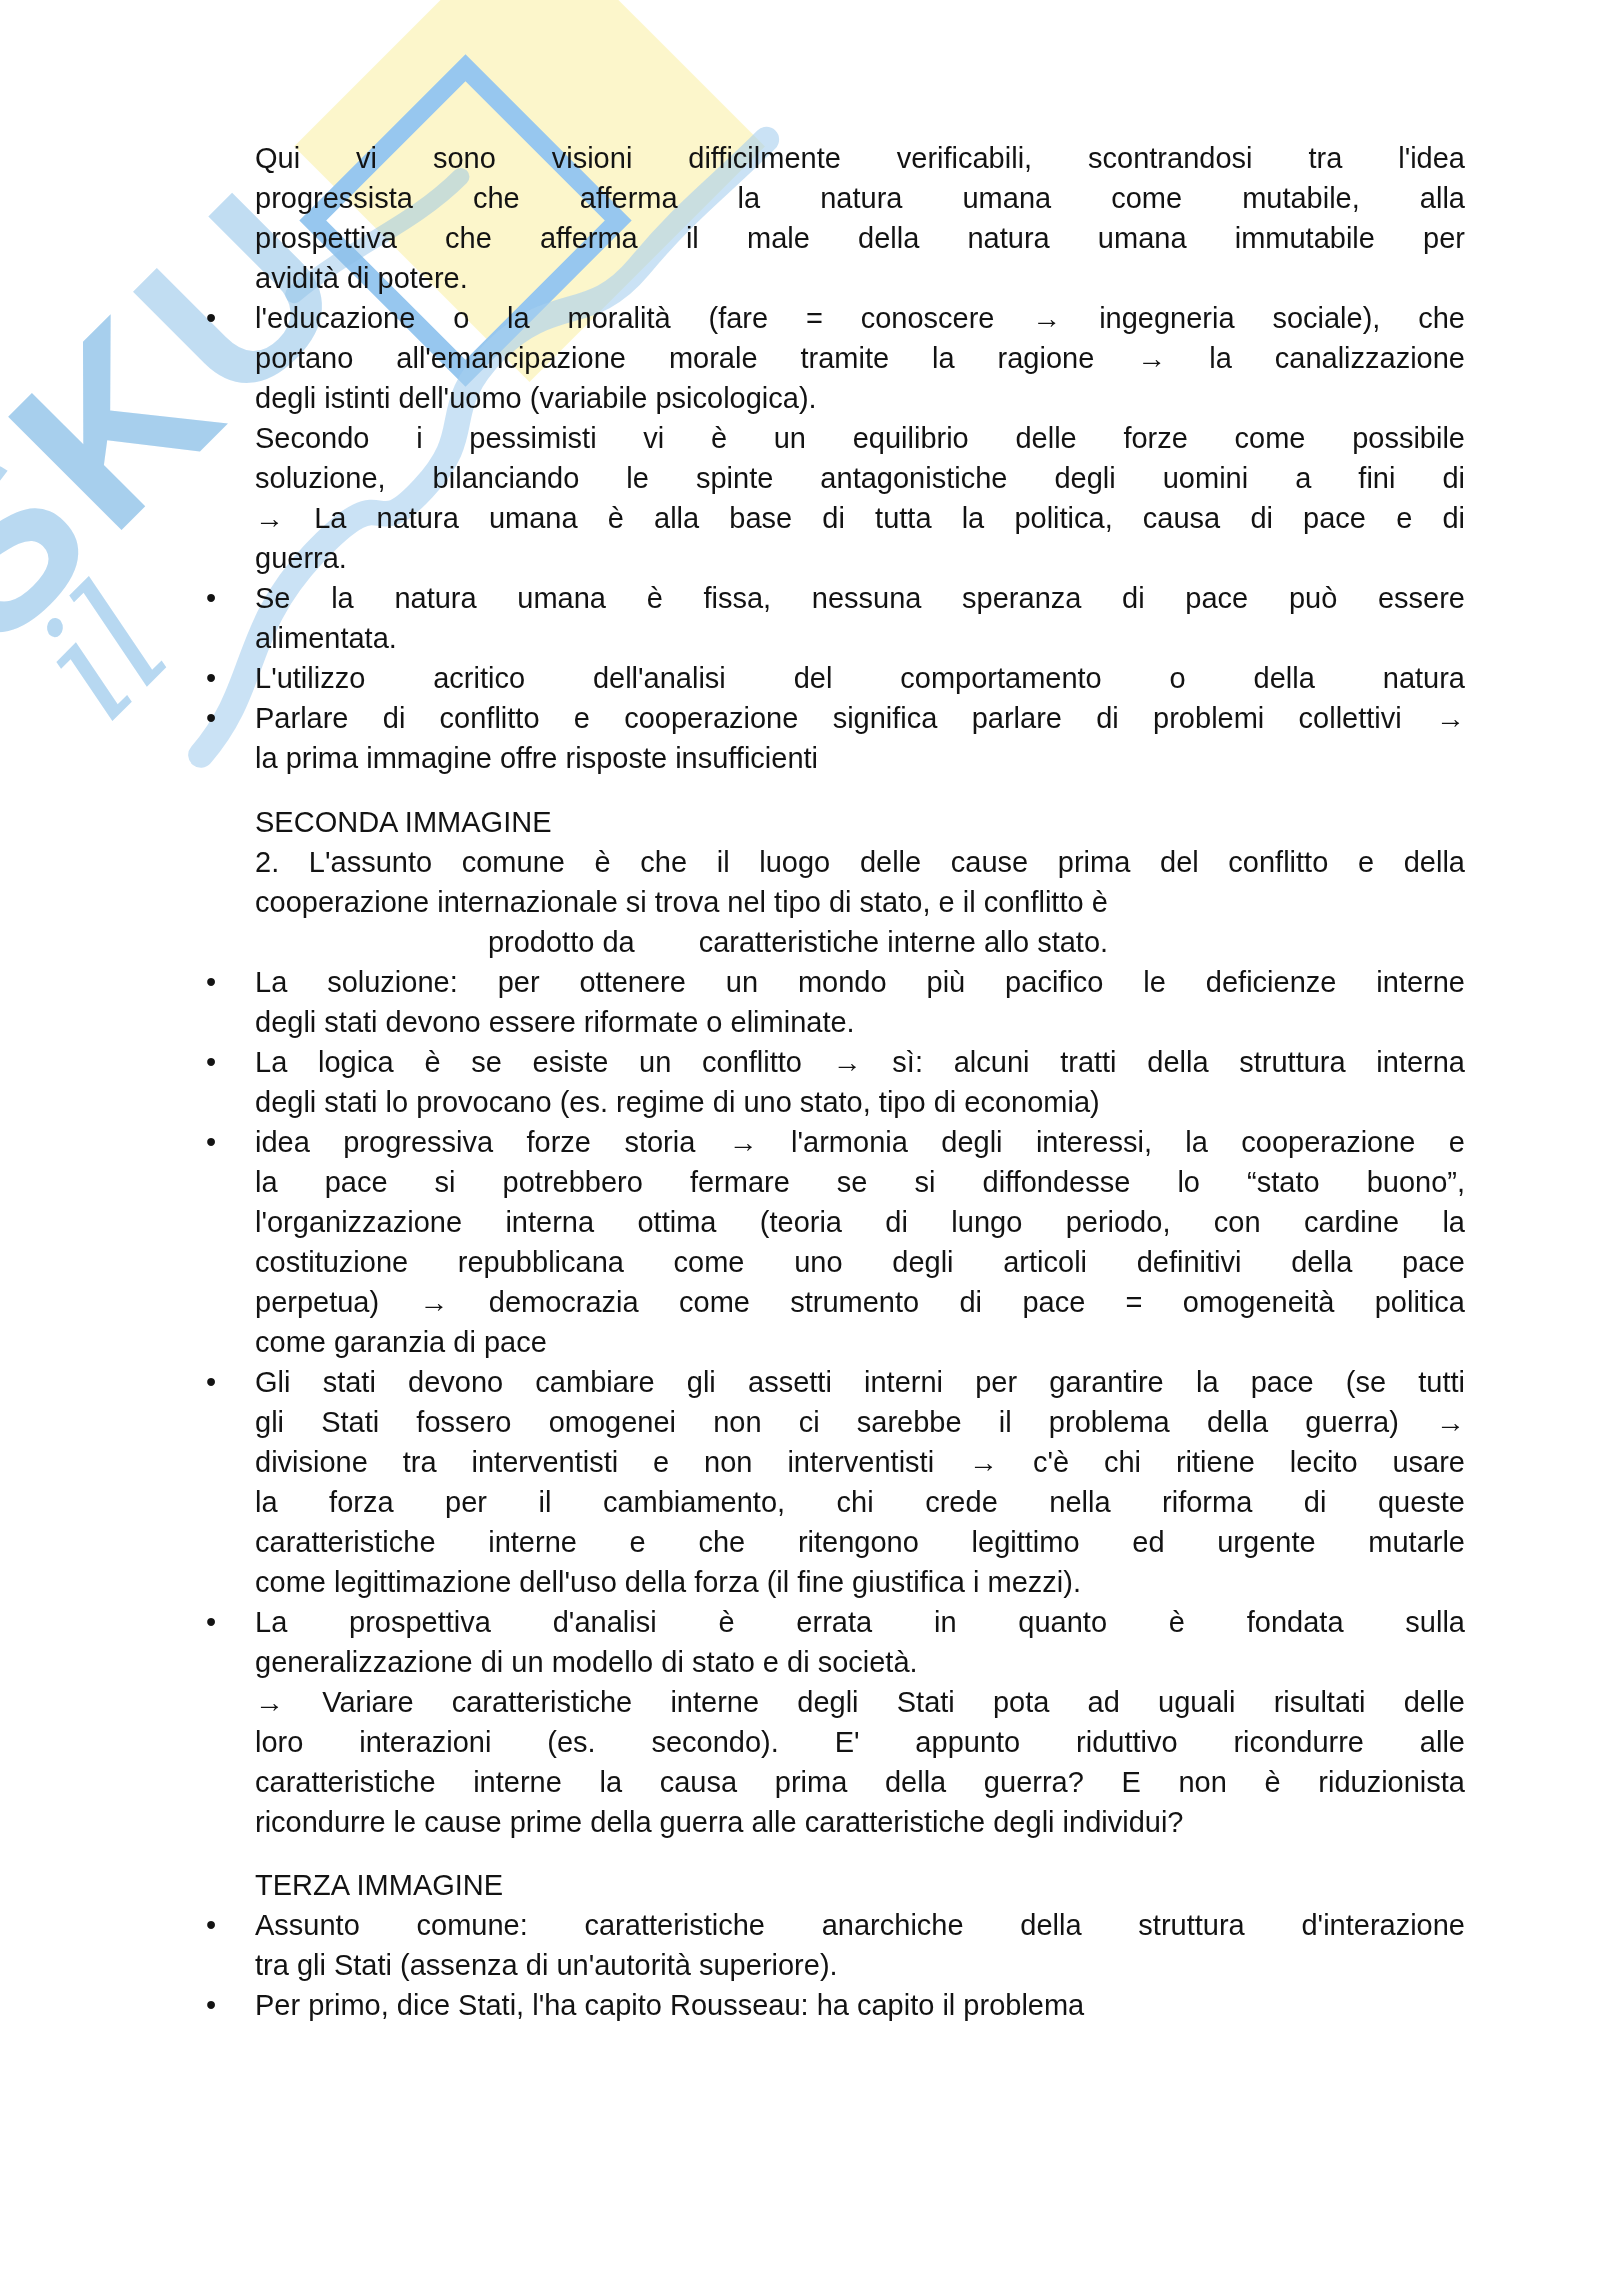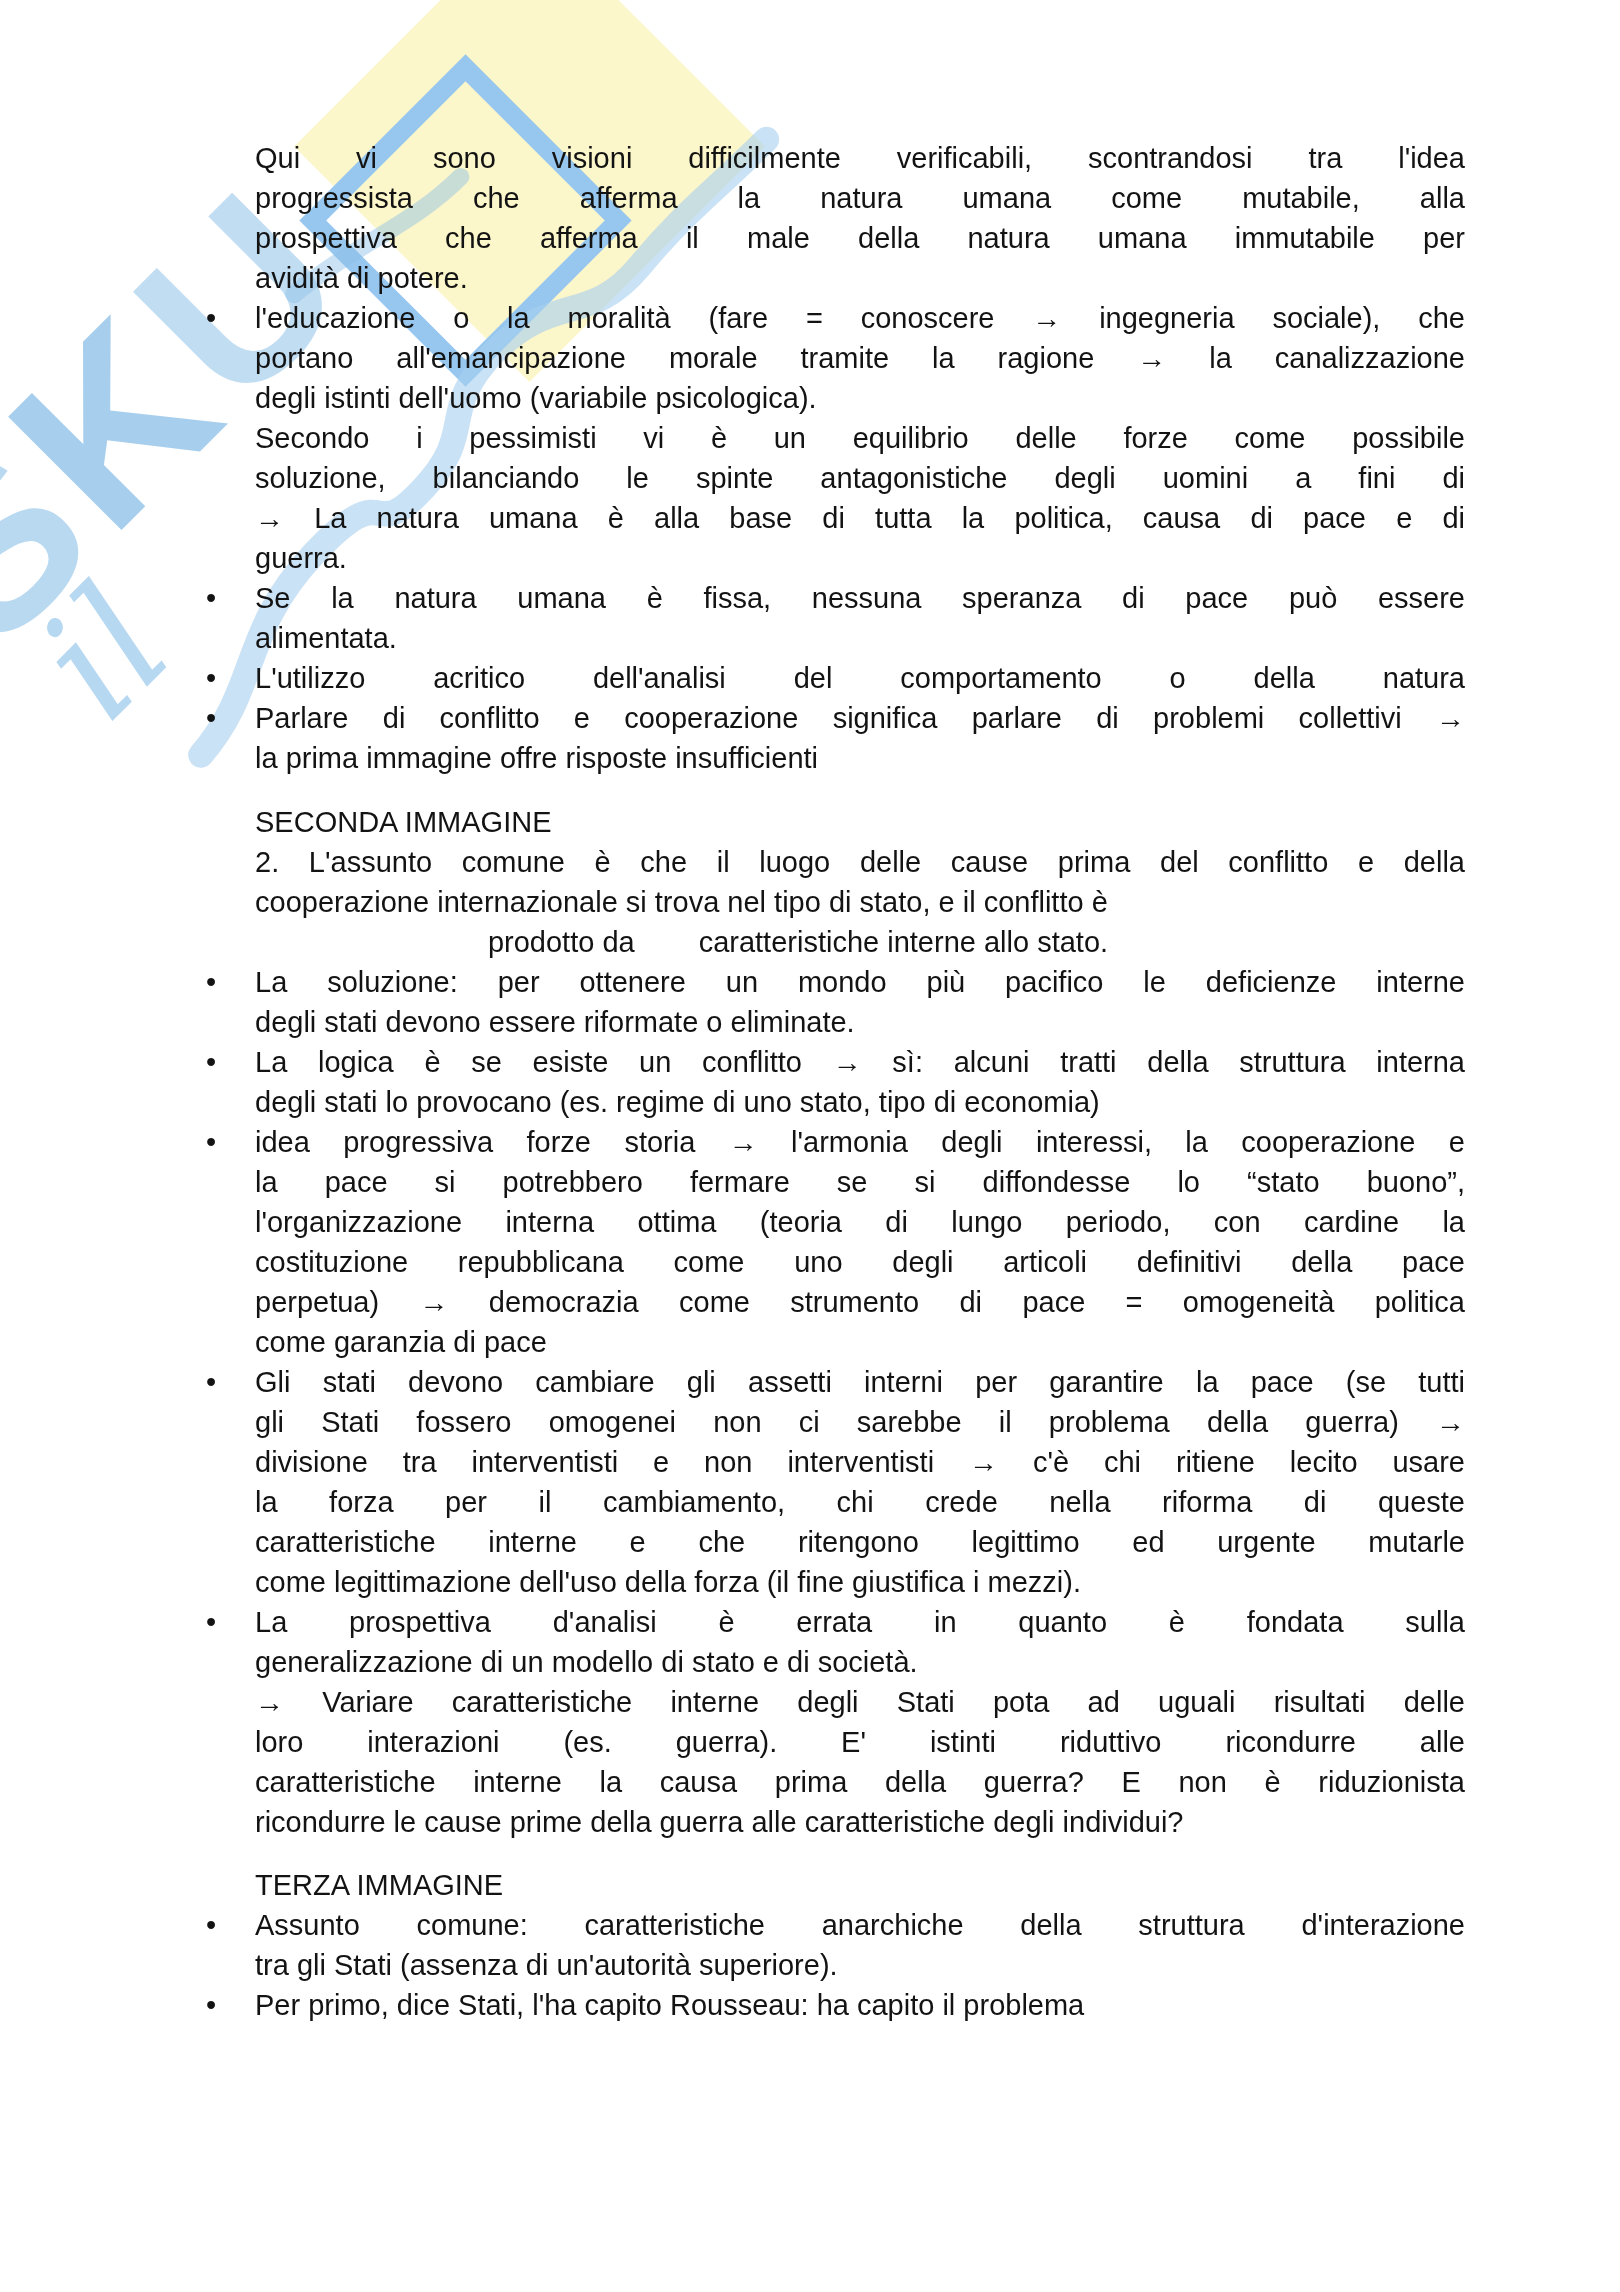--- a/index.html
+++ b/index.html
@@ -147,21 +147,21 @@
       <div class="ln">caratteristiche interne e che ritengono legittimo ed urgente mutarle</div>
       <div class="ln last">come legittimazione dell'uso della forza (il fine giustifica i mezzi).</div>
     </div>
     <div class="para bullet">
       <span class="bullet-marker">•</span>
       <div class="ln">La prospettiva d'analisi è errata in quanto è fondata sulla</div>
       <div class="ln last">generalizzazione di un modello di stato e di società.</div>
     </div>
     <div class="para plain">
       <div class="ln">→ Variare caratteristiche interne degli Stati pota ad uguali risultati delle</div>
-      <div class="ln">loro interazioni (es. guerra). E' istinti riduttivo ricondurre alle</div>
+      <div class="ln">loro interazioni (es. secondo). E' appunto riduttivo ricondurre alle</div>
       <div class="ln">caratteristiche interne la causa prima della guerra? E non è riduzionista</div>
       <div class="ln last">ricondurre le cause prime della guerra alle caratteristiche degli individui?</div>
     </div>
     <div class="blank"></div>
     <div class="para heading">
       <div class="ln last">TERZA IMMAGINE</div>
     </div>
     <div class="para bullet">
       <span class="bullet-marker">•</span>
       <div class="ln">Assunto comune: caratteristiche anarchiche della struttura d'interazione</div>

